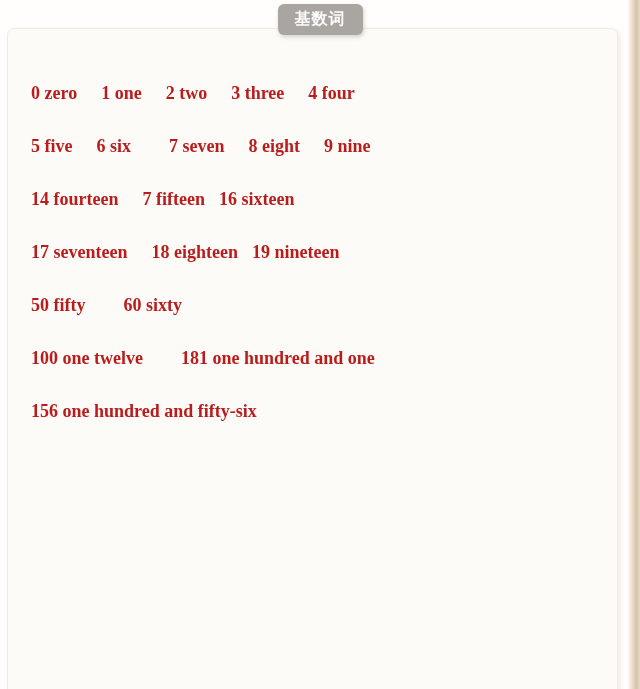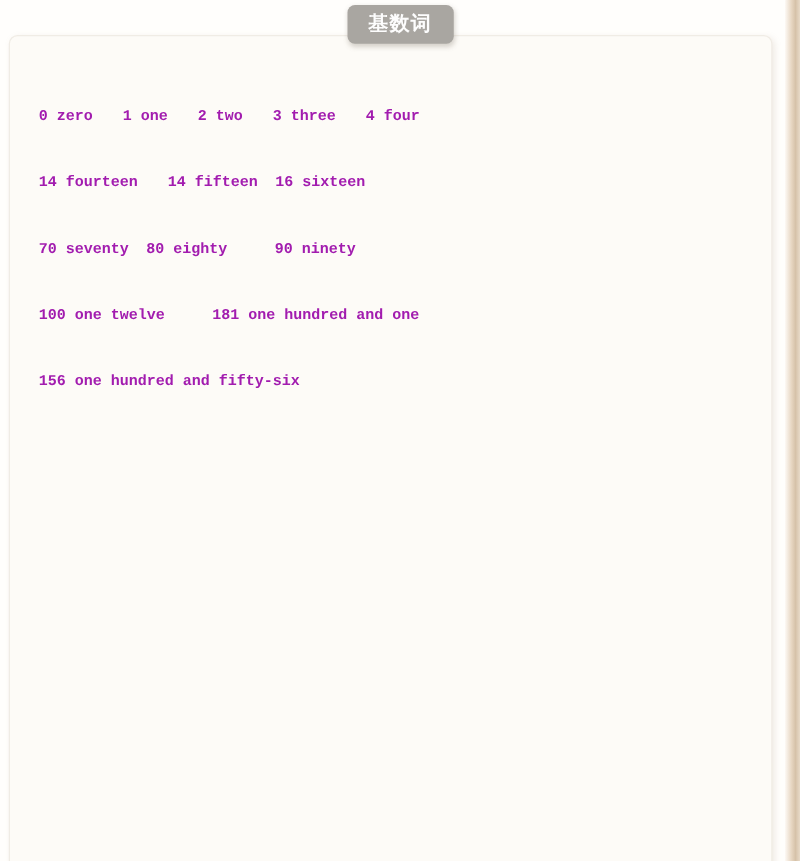--- a/index.html
+++ b/index.html
@@ -73,44 +73,46 @@
   .number-list {
     position: absolute;
     left: 23px;
     top: 38px;
     right: 10px;
   }
   .number-row {
     height: 53px;
     line-height: 53px;
     white-space: nowrap;
-    color: #a21caf;
-    font-size: 12px;
+    color: #b91c1c;
+    font-size: 18px;
     font-weight: bold;
-    font-family: Liberation Mono, monospace;
+    font-family: Liberation Serif, serif;
   }
   .num-item {
     display: inline-block;
   }
   .num-gap-sm { display: inline-block; width: 14px; }
   .num-gap-md { display: inline-block; width: 24px; }
   .num-gap-lg { display: inline-block; width: 38px; }
 </style>
 </head>
 <body>
 
 <div id="page-root">
 
   <div class="right-edge-strip"></div>
 
   <div class="card">
     <div class="number-list">
         <div class="number-row"><span class="num-item">0 zero</span><span class="num-gap-md"></span><span class="num-item">1 one</span><span class="num-gap-md"></span><span class="num-item">2 two</span><span class="num-gap-md"></span><span class="num-item">3 three</span><span class="num-gap-md"></span><span class="num-item">4 four</span></div>
-        <div class="number-row"><span class="num-item">14 fourteen</span><span class="num-gap-md"></span><span class="num-item">14 fifteen</span><span class="num-gap-sm"></span><span class="num-item">16 sixteen</span></div>
-        <div class="number-row"><span class="num-item">70 seventy</span><span class="num-gap-sm"></span><span class="num-item">80 eighty</span><span class="num-gap-lg"></span><span class="num-item">90 ninety</span></div>
+        <div class="number-row"><span class="num-item">5 five</span><span class="num-gap-md"></span><span class="num-item">6 six</span><span class="num-gap-lg"></span><span class="num-item">7 seven</span><span class="num-gap-md"></span><span class="num-item">8 eight</span><span class="num-gap-md"></span><span class="num-item">9 nine</span></div>
+        <div class="number-row"><span class="num-item">14 fourteen</span><span class="num-gap-md"></span><span class="num-item">7 fifteen</span><span class="num-gap-sm"></span><span class="num-item">16 sixteen</span></div>
+        <div class="number-row"><span class="num-item">17 seventeen</span><span class="num-gap-md"></span><span class="num-item">18 eighteen</span><span class="num-gap-sm"></span><span class="num-item">19 nineteen</span></div>
+        <div class="number-row"><span class="num-item">50 fifty</span><span class="num-gap-lg"></span><span class="num-item">60 sixty</span></div>
         <div class="number-row"><span class="num-item">100 one twelve</span><span class="num-gap-lg"></span><span class="num-item">181 one hundred and one</span></div>
         <div class="number-row"><span class="num-item">156 one hundred and fifty-six</span></div>
       </div>
   </div>
 
   <div class="badge-wrap">
     <span class="badge">基数词</span>
   </div>
 
 </div>

